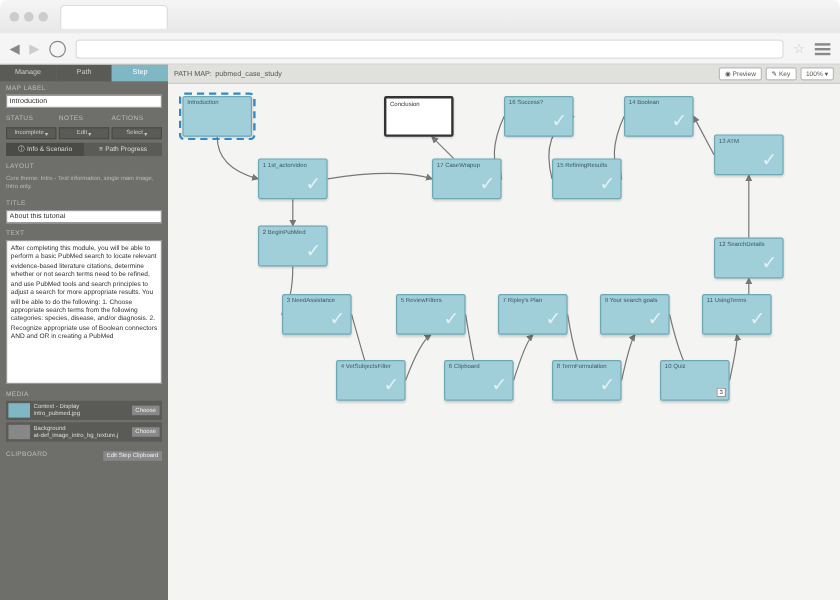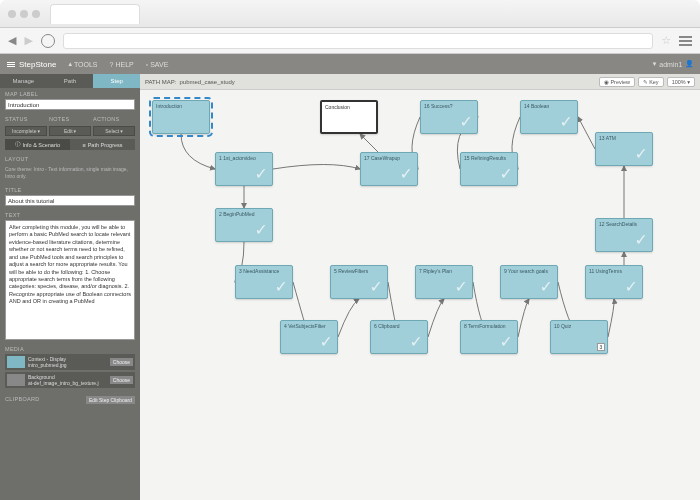--- a/index.html
+++ b/index.html
@@ -65,36 +65,20 @@
   <div class="chrome-url"></div>
   <span style="color:#ccc;font-size:11px">☆</span>
   <div class="chrome-menu">
       <span></span>
       <span></span>
       <span></span>
     </div>
 </div>
 
 <div class="app">
-  <div class="topbar">
-    <div class="brand">
-      <svg viewBox="0 0 10 10">
-          <path d="M1 3h8v1H1zM1 5h8v1H1zM1 7h8v1H1z" fill="#fff"></path>
-        </svg>
-      <span>StepStone</span>
-    </div>
-    <div class="tb-item">▴ <span>TOOLS</span></div>
-    <div class="tb-item">? <span>HELP</span></div>
-    <div class="tb-item">▫ <span>SAVE</span></div>
-    <div class="tb-right">
-      <span>▾</span>
-      <span>admin1</span>
-      <span>👤</span>
-    </div>
-  </div>
 
   <div class="main">
     <div class="sidebar">
       <div class="tabs">
         <div class="tab">Manage</div>
         <div class="tab">Path</div>
         <div class="tab active">Step</div>
       </div>
       <div class="sec">
         <div class="sec-h">MAP LABEL</div>

